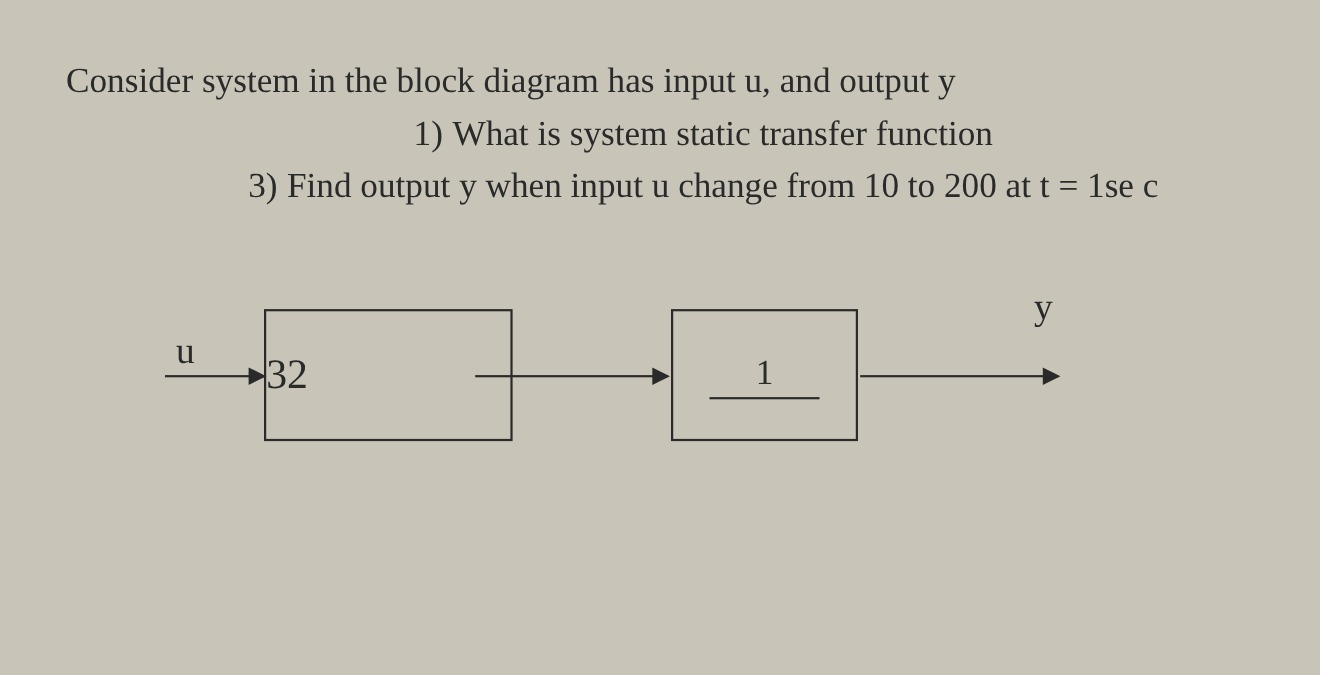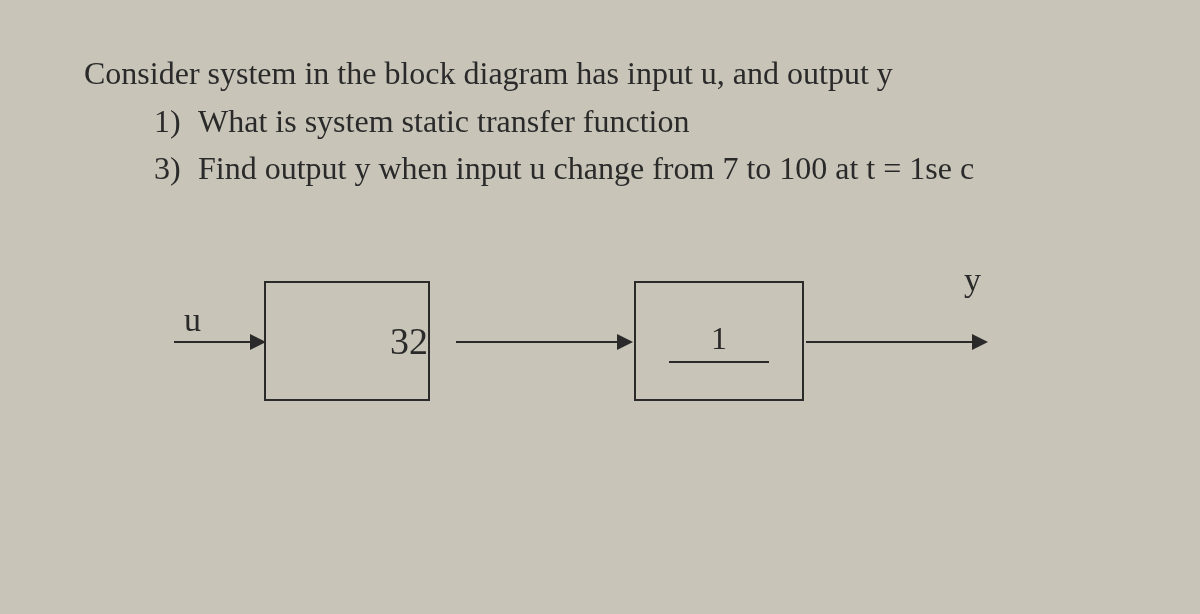--- a/index.html
+++ b/index.html
@@ -10,29 +10,30 @@
     body {
       width: 1200px;
       height: 614px;
       background: #c8c4b8;
       font-family: 'Times New Roman', Times, serif;
       color: #2a2a2a;
       position: relative;
       overflow: hidden;
     }
     .content {
-      padding: 50px 60px 0 84px;
+      padding: 50px 60px 0 60px;
     }
     .problem-statement {
       font-size: 32px;
       line-height: 1.45;
     }
     .questions {
       padding-left: 70px;
       margin-top: 2px;
+      text-align: center;
     }
     .question-item {
       font-size: 32px;
       line-height: 1.45;
     }
     .q-num {
       display: inline-block;
       width: 44px;
     }
     .diagram {
@@ -71,26 +72,26 @@
     }
     .arrow1 {
       left: 0;
       top: 60px;
       width: 90px;
     }
     .block1 {
       position: absolute;
       left: 90px;
       top: 0;
-      width: 166px;
+      width: 226px;
       height: 120px;
       border: 2px solid #2a2a2a;
       display: flex;
       align-items: center;
-      justify-content: flex-end;
+      justify-content: flex-start;
       font-size: 38px;
     }
     .arrow2 {
       left: 282px;
       top: 60px;
       width: 175px;
     }
     .block2 {
       position: absolute;
       left: 460px;
@@ -128,21 +129,21 @@
 </head>
 <body>
 
 <div class="content">
   <div class="problem-statement">Consider system in the block diagram has input u, and output y</div>
   <div class="questions">
     <div class="question-item">
       <span class="q-num">1)</span><span>What is system static transfer function</span>
     </div>
     <div class="question-item">
-      <span class="q-num">3)</span><span>Find output y when input u change from 7 to 100 at t = 1se c</span>
+      <span class="q-num">3)</span><span>Find output y when input u change from 10 to 200 at t = 1se c</span>
     </div>
   </div>
 
   <div class="diagram">
     <div class="label-u">u</div>
     <div class="arrow arrow1"></div>
     <div class="block1">
       <span>32</span>
     </div>
     <div class="arrow arrow2"></div>

